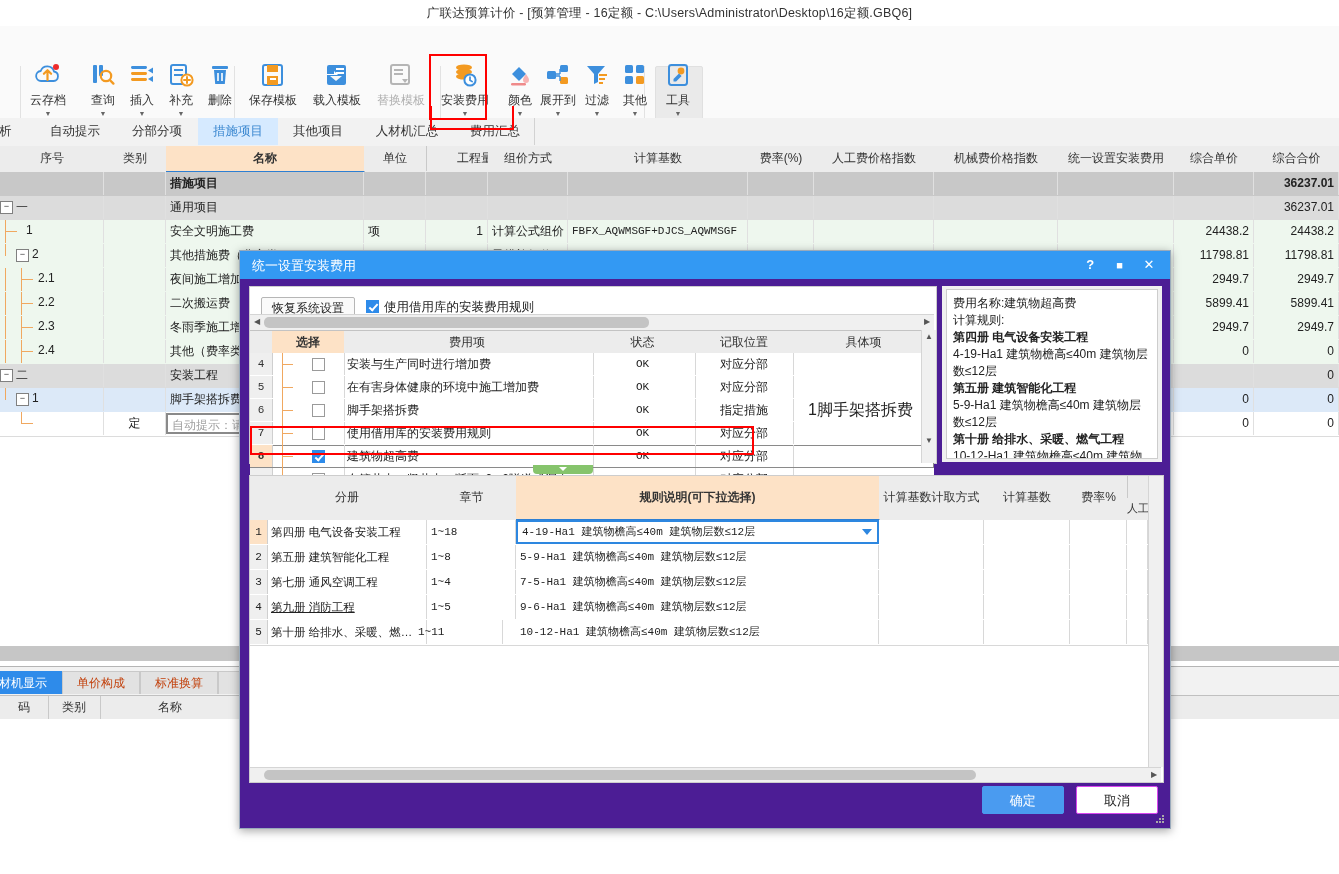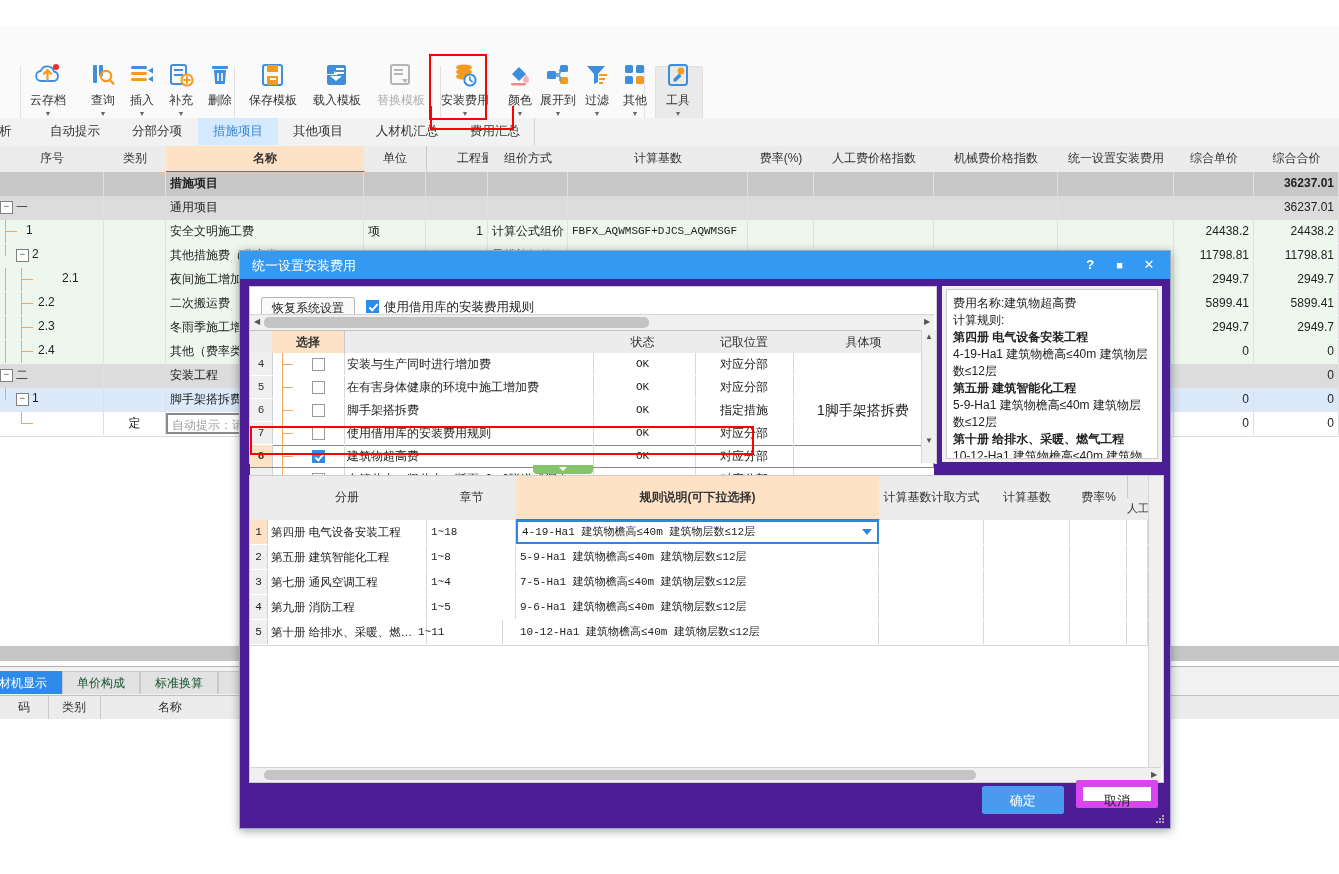--- a/index.html
+++ b/index.html
@@ -85,21 +85,21 @@
   .editcell{
     position:absolute;height:21px;line-height:21px;border:2px solid #8a8a8a;background:#fff;
     font-size:12px;color:#a0a0a0;padding:0 4px;box-sizing:border-box;
   }
   .grid-hscroll{position:absolute;left:0;top:500px;width:1339px;height:15px;background:#c6c6c6;}
 
   
   .botpanel{position:absolute;left:0;top:666px;width:1339px;height:208px;background:#f2f2f2;border-top:1px solid #b5b5b5;}
   .btab{
     position:absolute;top:4px;height:22px;line-height:22px;text-align:center;
-    font-size:12px;color:#14532d;background:#e2e2e2;border:1px solid #c9c9c9;border-bottom:none;
+    font-size:12px;color:#c2410c;background:#e2e2e2;border:1px solid #c9c9c9;border-bottom:none;
     overflow:hidden;white-space:nowrap;
   }
   .btab.active{background:#2e8bea;color:#fff;border-color:#2e8bea;}
   .bhead{position:absolute;left:0;top:28px;width:1339px;height:24px;background:#ececec;border-top:1px solid #c0c0c0;border-bottom:1px solid #b0b0b0;}
   .bh{position:absolute;top:0;height:23px;line-height:23px;text-align:center;font-size:12px;color:#333;border-right:1px solid #c9c9c9;overflow:hidden;white-space:nowrap;}
   .bbody{position:absolute;left:0;top:52px;width:1339px;height:156px;background:#fff;}
 
   
   .dialog{
     position:absolute;left:239px;top:250px;width:930px;height:577px;
@@ -141,21 +141,21 @@
   .fth.sel{background:#fde2c6;border-bottom:2px solid #2d7fd3;font-weight:bold;}
   .ft-row{position:absolute;left:0;width:684px;height:23px;border-bottom:1px solid #d8d8d8;background:#fff;}
   .ft-idx{position:absolute;left:0;top:0;width:22px;height:22px;line-height:22px;text-align:center;font-size:11px;color:#333;background:#efefef;border-right:1px solid #cfcfcf;font-family:"Liberation Mono","DejaVu Sans Mono",monospace;}
   .ft-idx.hi{background:#fde2c6;font-weight:bold;}
   .ft-chk{position:absolute;left:22px;top:0;width:72px;height:22px;border-right:1px solid #d8d8d8;}
   .ft-chk .tl{position:absolute;left:10px;top:11px;width:11px;height:1px;background:#f0a860;}
   .ft-chk .tv{position:absolute;left:10px;top:0;width:1px;height:23px;background:#f0a860;}
   .ft-name{position:absolute;left:94px;top:0;width:246px;height:22px;line-height:22px;font-size:12px;padding-left:3px;border-right:1px solid #d8d8d8;overflow:hidden;white-space:nowrap;}
   .ft-st{position:absolute;left:340px;top:0;width:105px;height:22px;line-height:22px;text-align:center;font-size:11px;border-right:1px solid #d8d8d8;font-family:"Liberation Mono","DejaVu Sans Mono",monospace;}
   .ft-pos{position:absolute;left:445px;top:0;width:98px;height:22px;line-height:22px;text-align:center;font-size:12px;border-right:1px solid #d8d8d8;}
-  .ft-item{position:absolute;left:567px;top:0;width:141px;height:22px;line-height:22px;font-size:14px;padding-left:0;overflow:hidden;white-space:nowrap;}
+  .ft-item{position:absolute;left:543px;top:0;width:141px;height:22px;line-height:22px;font-size:16px;padding-left:15px;overflow:hidden;white-space:nowrap;}
   .mini-cb{position:absolute;left:40px;top:5px;width:13px;height:13px;border:1px solid #9a9a9a;background:#fff;box-sizing:border-box;}
   .mini-cb.on{background:#2e8bea;border-color:#2e8bea;}
   .mini-cb.on::after{content:"";position:absolute;left:4px;top:1px;width:3px;height:7px;border:solid #fff;border-width:0 2px 2px 0;transform:rotate(42deg);}
   .vscroll{position:absolute;right:0;top:43px;width:14px;height:133px;background:#f0f0f0;border-left:1px solid #d5d5d5;}
   .vs-arrow{position:absolute;left:1px;width:12px;height:12px;text-align:center;line-height:11px;font-size:8px;color:#555;}
   .hscroll{position:absolute;left:0;bottom:0;width:684px;height:15px;background:#f0f0f0;border-top:1px solid #d5d5d5;}
   .hs-thumb{position:absolute;left:14px;top:2px;width:385px;height:11px;background:#c4c4c4;border-radius:5px;}
   .hs-arrow{position:absolute;top:1px;width:12px;height:12px;text-align:center;line-height:11px;font-size:8px;color:#555;}
 
   .dlg-info{
@@ -194,29 +194,32 @@
   .rt-vscroll{position:absolute;right:0;top:0;width:14px;height:291px;background:#f0f0f0;border-left:1px solid #d5d5d5;}
   .rt-hscroll{position:absolute;left:0;bottom:0;width:911px;height:14px;background:#f0f0f0;border-top:1px solid #d5d5d5;}
   .rt-hs-thumb{position:absolute;left:14px;top:2px;width:712px;height:10px;background:#c4c4c4;border-radius:5px;}
 
   .dlg-actions{position:absolute;right:12px;bottom:14px;}
   .act-btn{
     display:inline-block;width:82px;height:28px;line-height:27px;text-align:center;
     font-size:13px;border-radius:2px;margin-left:9px;box-sizing:border-box;
   }
   .act-btn.primary{background:#4a9bf0;color:#fff;border:1px solid #4a9bf0;}
-  .act-btn.plain{background:#fff;color:#222;border:7px solid #d946ef;}
+  .act-btn.plain{background:#fff;color:#222;border:1px solid #d946ef;}
   .resize-grip{position:absolute;right:4px;bottom:3px;width:10px;height:10px;}
   .resize-grip i{position:absolute;width:2px;height:2px;background:#a9a9a9;}
 </style>
 </head>
 <body>
 
 <div class="app">
 
+  <div class="titlebar">
+    <div class="tt">广联达预算计价 - [预算管理 - 16定额 - C:\Users\Administrator\Desktop\16定额.GBQ6]</div>
+  </div>
 
   <div class="ribbon">
     <div class="rb-sep" style="left:20px;"></div>
     <div class="rb-sep" style="left:234px;"></div>
     <div class="rb-sep" style="left:440px;"></div>
     <div class="rb-sep" style="left:644px;"></div>
 
     <div class="rb-tool-box"></div>
 
     <div class="rb-item" style="left:25px;">
@@ -513,21 +516,21 @@
           <div class="gc num" style="left: 748px; width: 66px;"></div>
           <div class="gc num" style="left: 814px; width: 120px;"></div>
           <div class="gc num" style="left: 934px; width: 124px;"></div>
           <div class="gc num" style="left: 1058px; width: 116px;"></div>
           <div class="gc num" style="left: 1174px; width: 80px;">2949.7</div>
           <div class="gc num" style="left: 1254px; width: 85px;">2949.7</div>
           <div class="treebar">
             <div class="tline" style="left:5px;top:0;width:1px;height:23px;"></div>
             <div class="tline" style="left:21px;top:0;width:1px;height:23px;"></div>
             <div class="tline" style="left:21px;top:11px;width:12px;height:1px;"></div>
-            <span style="position:absolute;left:38px;top:3px;font-size:12px;margin-left:24px;">2.1</span>
+            <span style="position:absolute;left:38px;top:3px;font-size:12px;">2.1</span>
           </div>
         </div>
         <div class="grow r-green" style="top: 146px;">
           <div class="gc " style="left: 0px; width: 104px;"></div>
           <div class="gc ctr" style="left: 104px; width: 62px; text-align: center;"></div>
           <div class="gc " style="left: 166px; width: 198px;">二次搬运费</div>
           <div class="gc " style="left: 364px; width: 62px;"></div>
           <div class="gc num" style="left: 426px; width: 62px;"></div>
           <div class="gc " style="left: 488px; width: 80px;"></div>
           <div class="gc mono" style="left: 568px; width: 180px;"></div>
@@ -678,20 +681,21 @@
     <div class="dlg-top">
       <div class="restore-btn">恢复系统设置</div>
       <div class="chkwrap">
         <span class="cbox on"></span><span>使用借用库的安装费用规则</span>
       </div>
 
       <div class="ftab">
         <div class="ft-head">
           <div class="fth" style="left:0;width:22px;"></div>
           <div class="fth sel" style="left:22px;width:72px;">选择</div>
+          <div class="fth" style="left:94px;width:246px;">费用项</div>
           <div class="fth" style="left:340px;width:105px;">状态</div>
           <div class="fth" style="left:445px;width:98px;">记取位置</div>
           <div class="fth" style="left:543px;width:141px;border-right:none;">具体项</div>
         </div>
         <div id="fee-rows">
             <div class="ft-row" style="top: 23px;">
               <div class="ft-idx">4</div>
               <div class="ft-chk">
                 <div class="tv"></div>
                 <div class="tl"></div>
@@ -847,21 +851,21 @@
             <div class="rtc " style="left:17px;width:160px;">第七册 通风空调工程</div>
             <div class="rtc mono" style="left:177px;width:89px;">1~4</div>
             <div class="rtc mono" style="left:266px;width:363px;">7-5-Ha1 建筑物檐高≤40m 建筑物层数≤12层</div>
             <div class="rtc " style="left:629px;width:105px;"></div>
             <div class="rtc " style="left:734px;width:86px;"></div>
             <div class="rtc " style="left:820px;width:57px;"></div>
             <div class="rtc " style="left:877px;width:21px;"></div>
           </div>
           <div class="rt-row" style="top: 119px; background: rgb(255, 255, 255);">
             <div class="rt-idx">4</div>
-            <div class="rtc " style="left:17px;width:160px;">第九册 消防工程</div>
+            <div class="rtc " style="left:17px;width:160px;text-decoration:underline;">第九册 消防工程</div>
             <div class="rtc mono" style="left:177px;width:89px;">1~5</div>
             <div class="rtc mono" style="left:266px;width:363px;">9-6-Ha1 建筑物檐高≤40m 建筑物层数≤12层</div>
             <div class="rtc " style="left:629px;width:105px;"></div>
             <div class="rtc " style="left:734px;width:86px;"></div>
             <div class="rtc " style="left:820px;width:57px;"></div>
             <div class="rtc " style="left:877px;width:21px;"></div>
           </div>
           <div class="rt-row" style="top: 144px; background: rgb(255, 255, 255);">
             <div class="rt-idx">5</div>
             <div class="rtc " style="left:17px;width:160px;">第十册 给排水、采暖、燃…</div>

